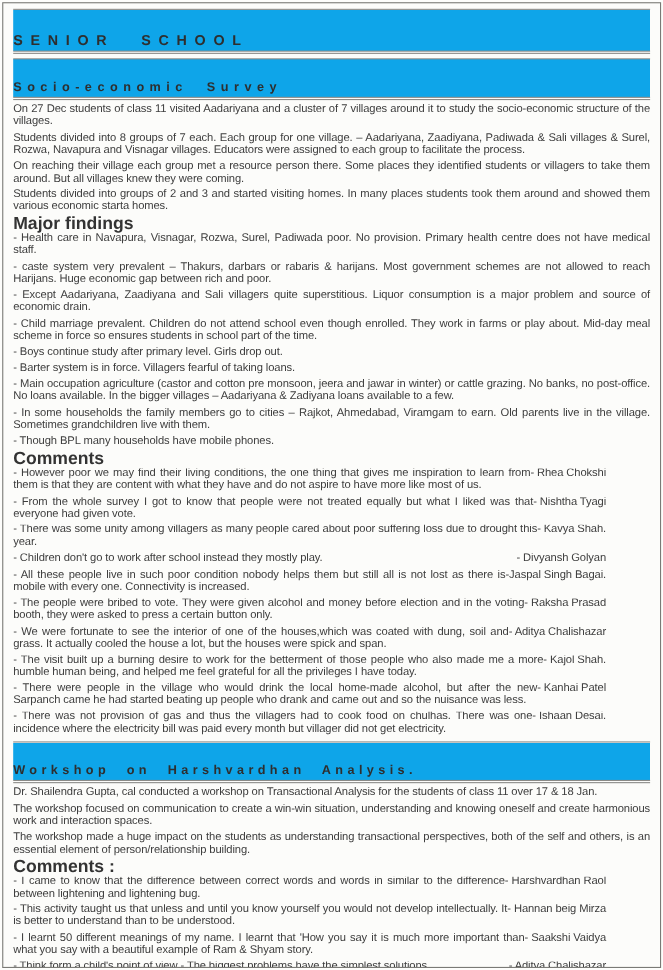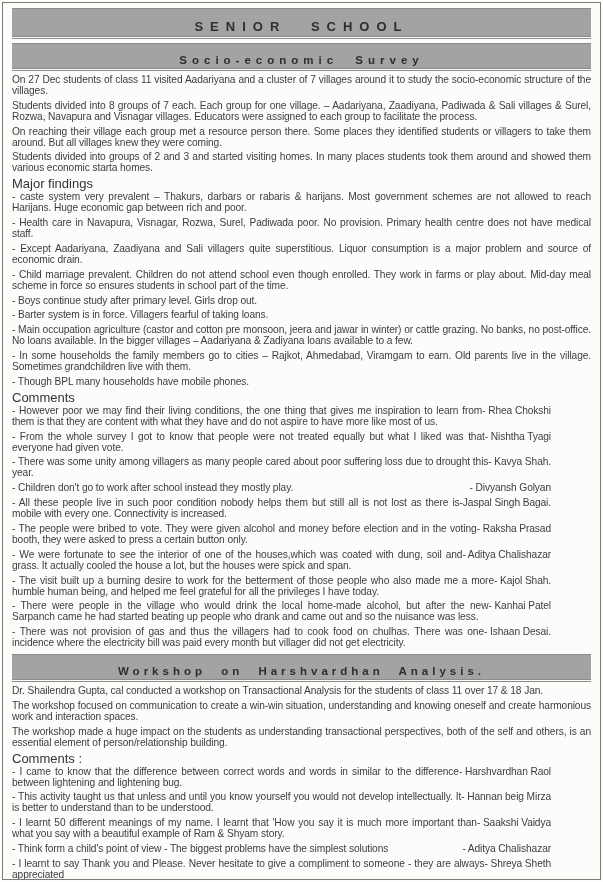--- a/index.html
+++ b/index.html
@@ -18,26 +18,25 @@
   }
   .page-border {
     box-sizing: border-box;
     height: 100%;
     border: 1px solid #7a7a76;
     padding: 5px 9px 5px 9px;
     overflow: hidden;
     background: #fcfcfa;
   }
   .banner {
-    background: #a3a3a3;
+    background: #0ea5e9;
     background-clip: padding-box;
     border-top: 1px solid #8b8b88;
     border-bottom: 3px double #8b8b88;
-    text-align: center;
-    padding: 10px 0 2px 0;
+    padding: 20px 0 2px 0;
     margin: 0 0 4px 0;
     color: #2e2e2e;
   }
   .banner.title {
     font-size: 13px;
     font-weight: bold;
     letter-spacing: 7px;
     word-spacing: 14px;
   }
   .banner.sub {
@@ -55,23 +54,23 @@
   }
   .body-text p, .body-text .item, .body-text .comment {
     margin: 0 0 4px 0;
     font-size: 10.2px;
     line-height: 10.9px;
     letter-spacing: -0.1px;
     color: #3d3d3d;
     text-align: justify;
   }
   .section-heading {
-    font-size: 13px;
+    font-size: 16px;
     line-height: 11px;
-    font-weight: normal;
+    font-weight: bold;
     color: #333333;
     margin: 1px 0 3px 0;
   }
   .comment {
     overflow: hidden;
   }
   .comment .author {
     float: right;
     margin-right: 40px;
     white-space: nowrap;
@@ -92,22 +91,22 @@
     </div>
 
     <div class="body-text">
       <p>On 27 Dec students of class 11 visited Aadariyana and a cluster of 7 villages around it to study the socio-economic structure of the villages.</p>
       <p>Students divided into 8 groups of 7 each. Each group for one village. – Aadariyana, Zaadiyana, Padiwada &amp; Sali villages &amp; Surel, Rozwa, Navapura and Visnagar villages. Educators were assigned to each group to facilitate the process.</p>
       <p>On reaching their village each group met a resource person there. Some places they identified students or villagers to take them around. But all villages knew they were coming.</p>
       <p>Students divided into groups of 2 and 3 and started visiting homes. In many places students took them around and showed them various economic starta homes.</p>
 
       <div class="section-heading">Major findings</div>
 
+      <div class="item">- Health care in Navapura, Visnagar, Rozwa, Surel, Padiwada poor. No provision. Primary health centre does not have medical staff.</div>
       <div class="item">- caste system very prevalent – Thakurs,  darbars or rabaris  &amp; harijans. Most government schemes are not allowed to reach Harijans. Huge economic gap between rich and poor.</div>
-      <div class="item">- Health care in Navapura, Visnagar, Rozwa, Surel, Padiwada poor. No provision. Primary health centre does not have medical staff.</div>
       <div class="item">- Except Aadariyana, Zaadiyana and Sali villagers quite superstitious. Liquor consumption is a major problem and source of economic drain.</div>
       <div class="item">- Child marriage prevalent. Children do not attend school even though enrolled. They work in farms or play about. Mid-day meal scheme in force so ensures students in school part of the time.</div>
       <div class="item">- Boys continue study after primary level. Girls drop out.</div>
       <div class="item">- Barter system is in force. Villagers fearful of taking loans.</div>
       <div class="item">- Main occupation agriculture (castor and cotton pre monsoon,  jeera and jawar in winter) or cattle grazing. No banks, no post-office. No loans available. In the bigger villages – Aadariyana &amp; Zadiyana loans available to a few.</div>
       <div class="item">- In some households the family members go to cities – Rajkot, Ahmedabad, Viramgam to earn. Old parents live in the village. Sometimes grandchildren live with them.</div>
       <div class="item">- Though BPL many households have mobile phones.</div>
 
       <div class="section-heading">Comments</div>
 

